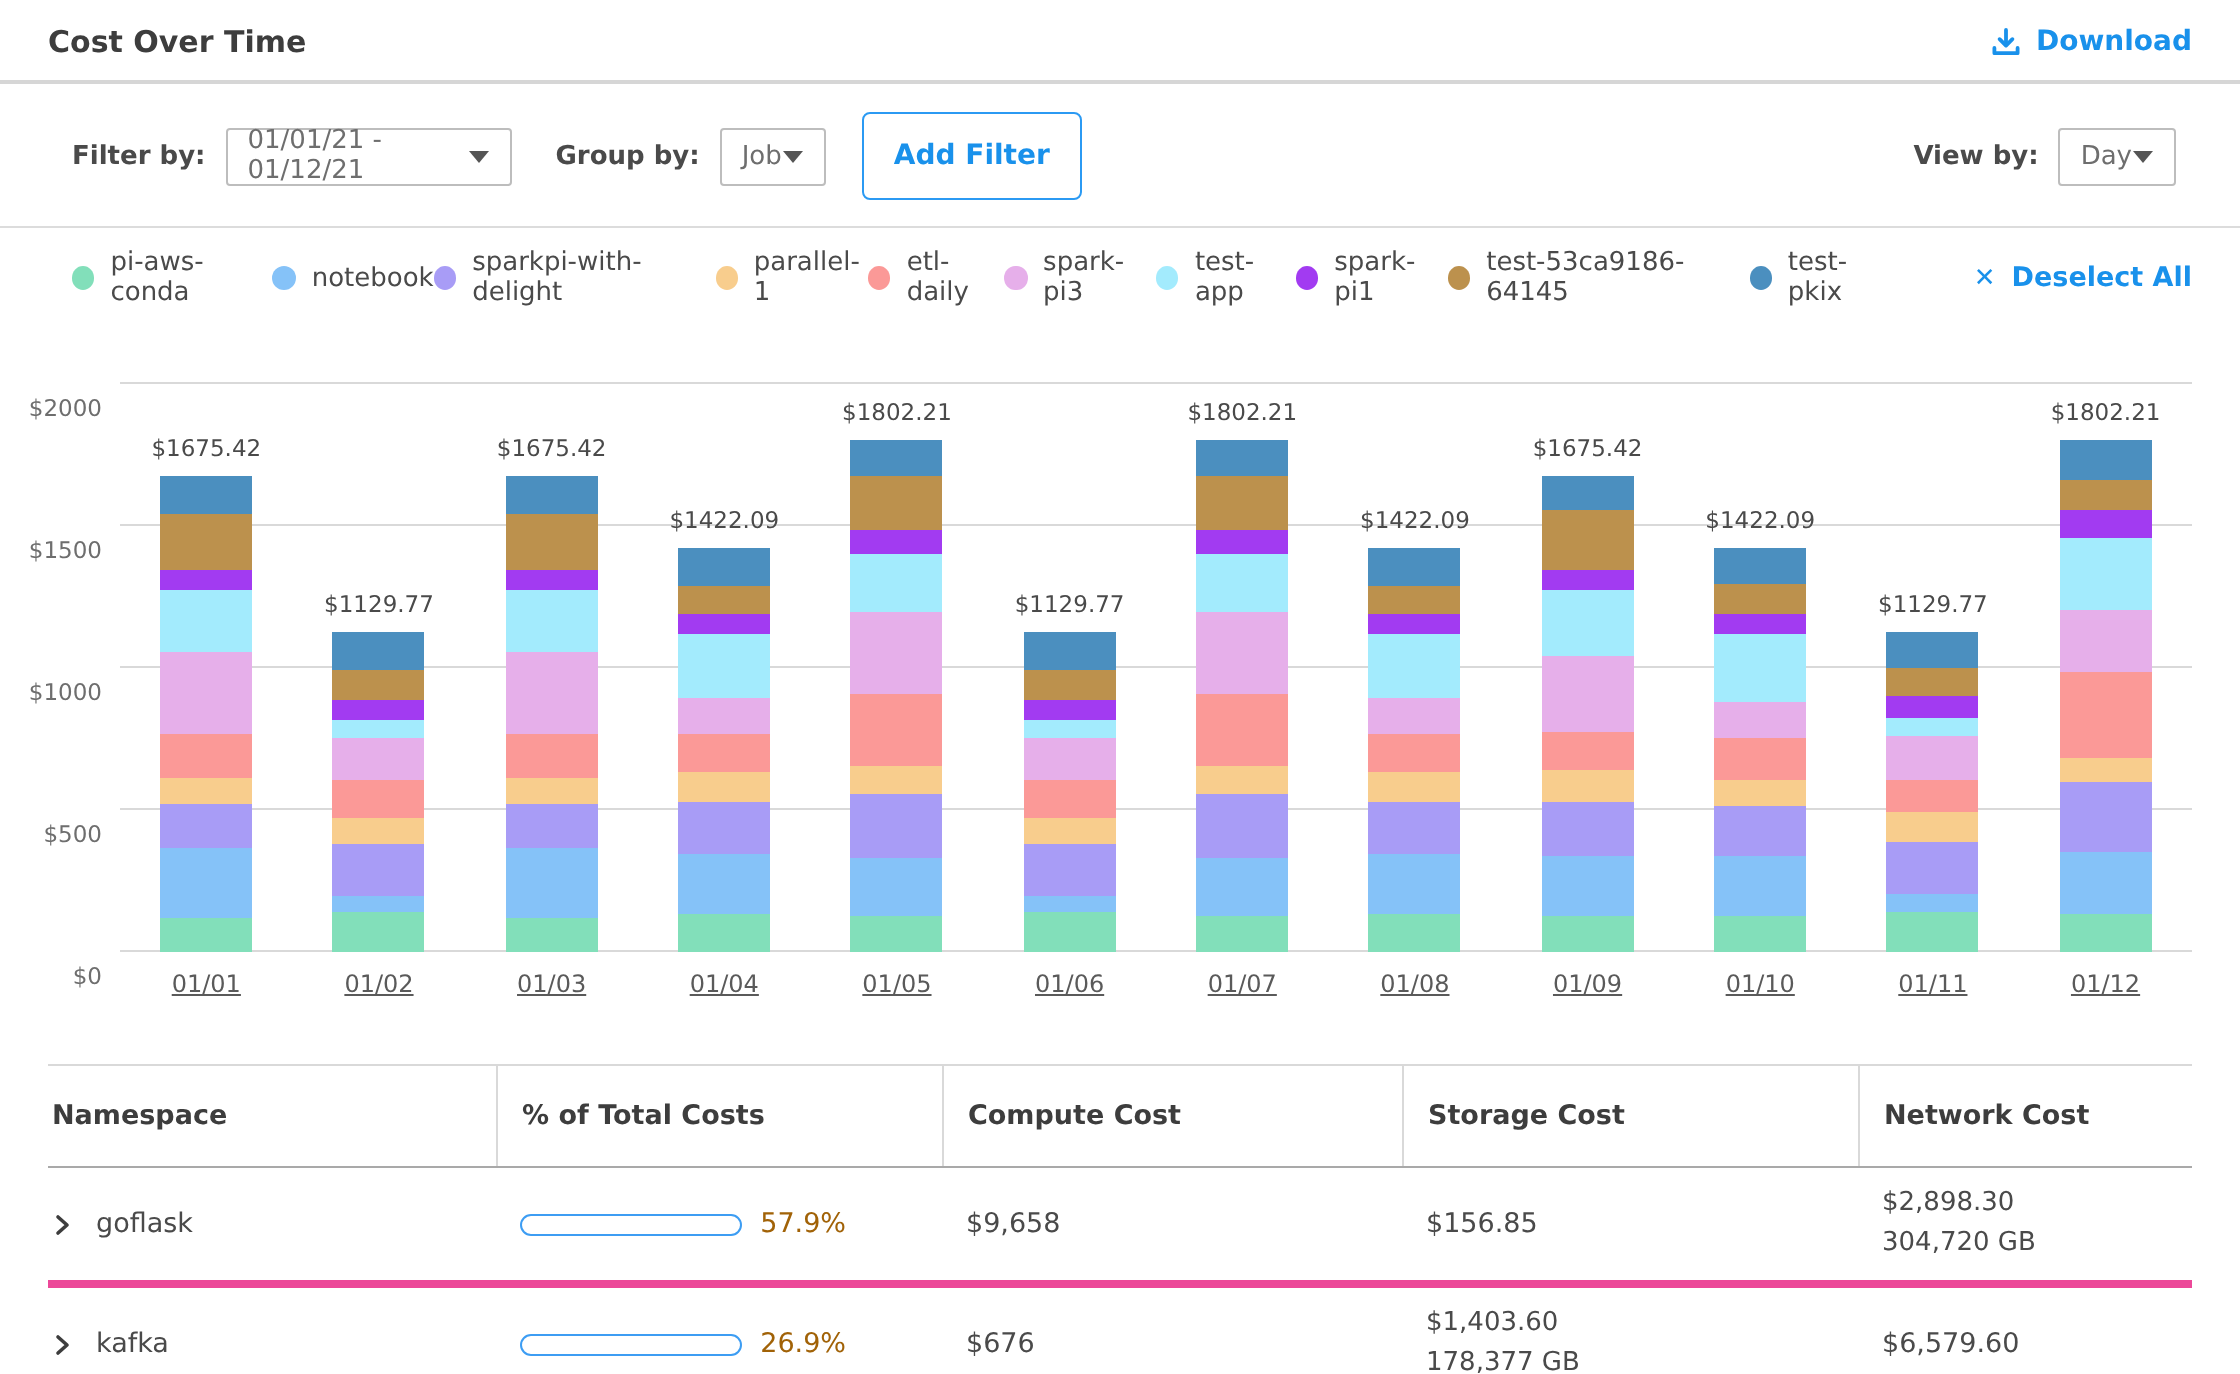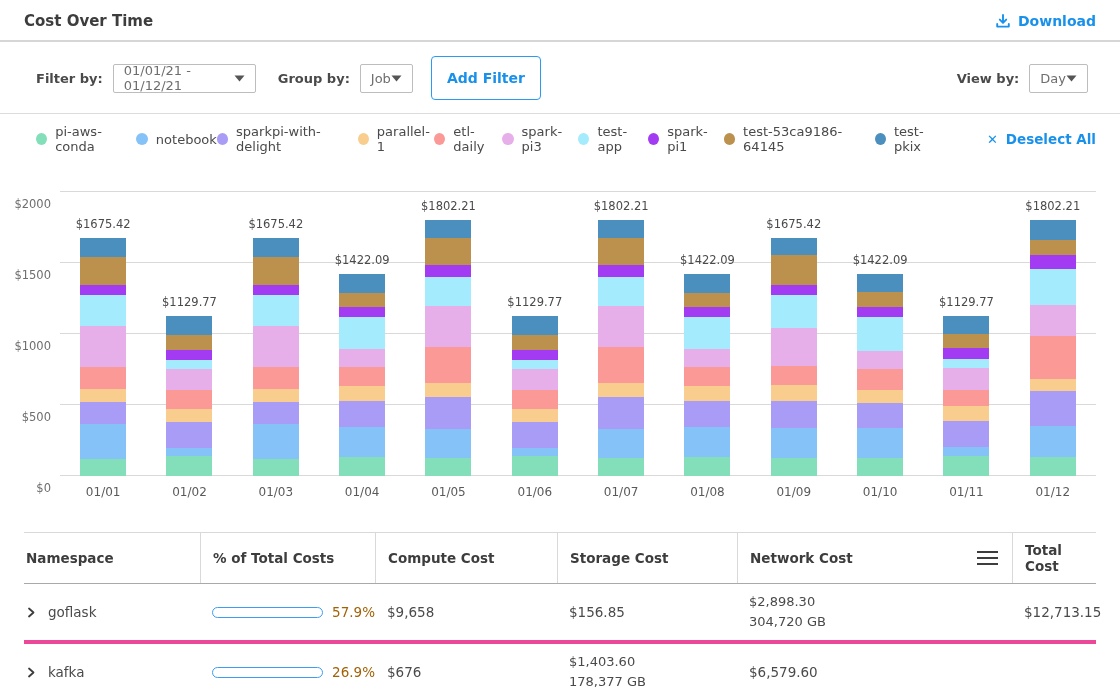--- a/index.html
+++ b/index.html
@@ -46,25 +46,25 @@
   .ytick { position:absolute; right:calc(100% + 9px); transform:translateY(6px);
     font-size:11.5px; color:#6e6e6e; white-space:nowrap; }
   .slots { position:absolute; inset:0; display:flex; }
   .slot { position:relative; flex:1; height:100%; }
   .bar { position:absolute; bottom:0; left:50%; transform:translateX(-50%); width:46px;
     height:100%; display:flex; flex-direction:column-reverse; justify-content:flex-start; }
   .seg { width:100%; }
   .bar-total { position:absolute; left:0; width:100%; text-align:center;
     font-size:11.5px; color:#4a4a4a; white-space:nowrap; }
   .xlabels { display:flex; margin-top:9px; }
-  .xlabel { flex:1; text-align:center; font-size:12px; color:#5a5a5a; }
+  .xlabel { flex:1; text-align:center; font-size:12px; color:#5a5a5a;text-decoration:underline; }
 
   
   .table { margin:22px 24px 0 24px; }
-  .tgrid { display:grid; grid-template-columns:176px 175px 182px 180px 275px 1fr; }
+  .tgrid { display:grid; grid-template-columns:176px 175px 182px 180px 275px 1fr;gap:48px; }
   .thead { border-top:1px solid #d9d9d9; border-bottom:1px solid #a9a9a9; }
   .th { display:flex; align-items:center; padding:9px 0 9px 12px; font-size:13.5px;
     font-weight:bold; color:#3d3d3d; }
   .th + .th { border-left:1px solid #d9d9d9; }
   .th:first-child { padding-left:2px; }
   .trow { border-bottom:4px solid #ec4899; }
   .td { display:flex; align-items:center; padding:14px 0 14px 12px; font-size:13.5px;
     color:#4a4a4a; min-height:46px; }
   .td:first-child { padding-left:2px; gap:11px; }
   .chev { display:flex; align-items:center; cursor:pointer; }

